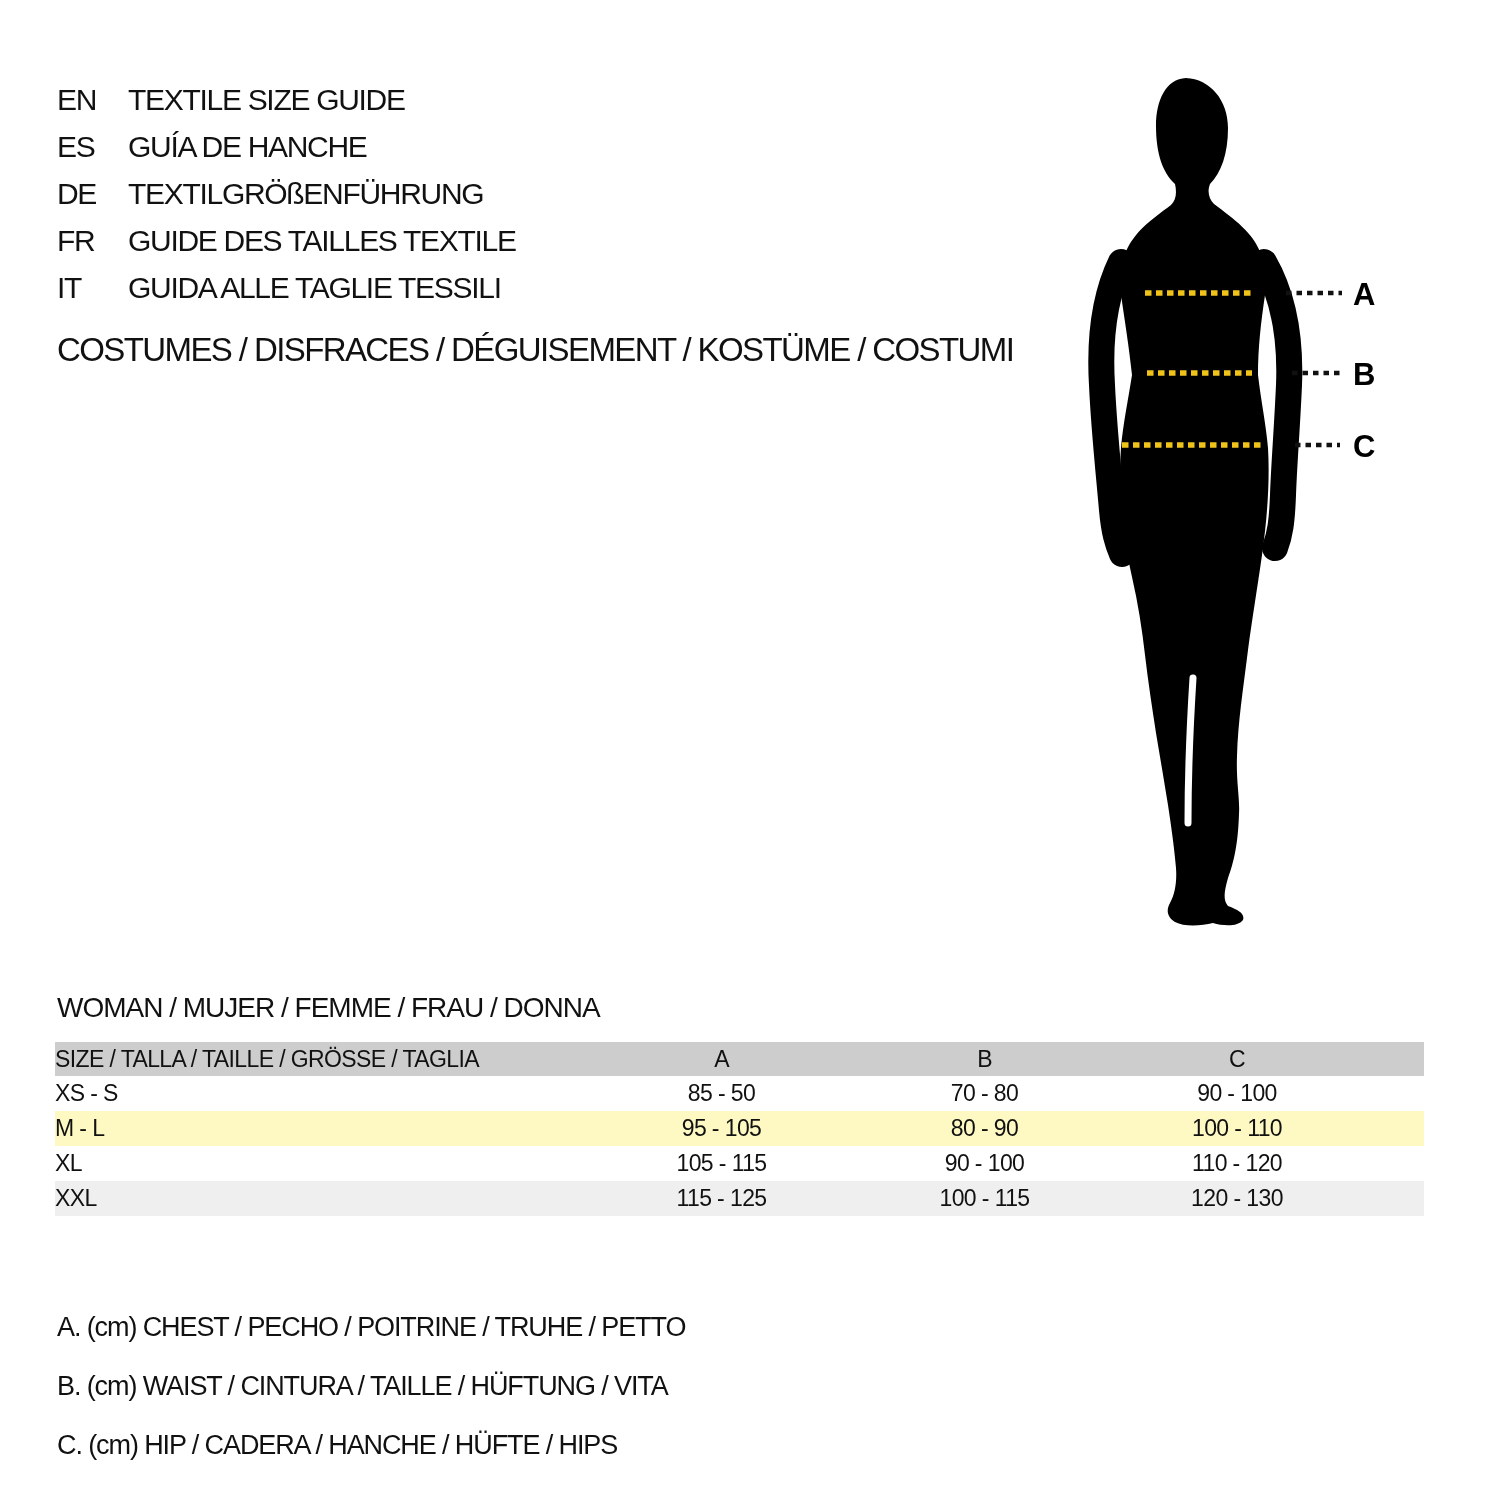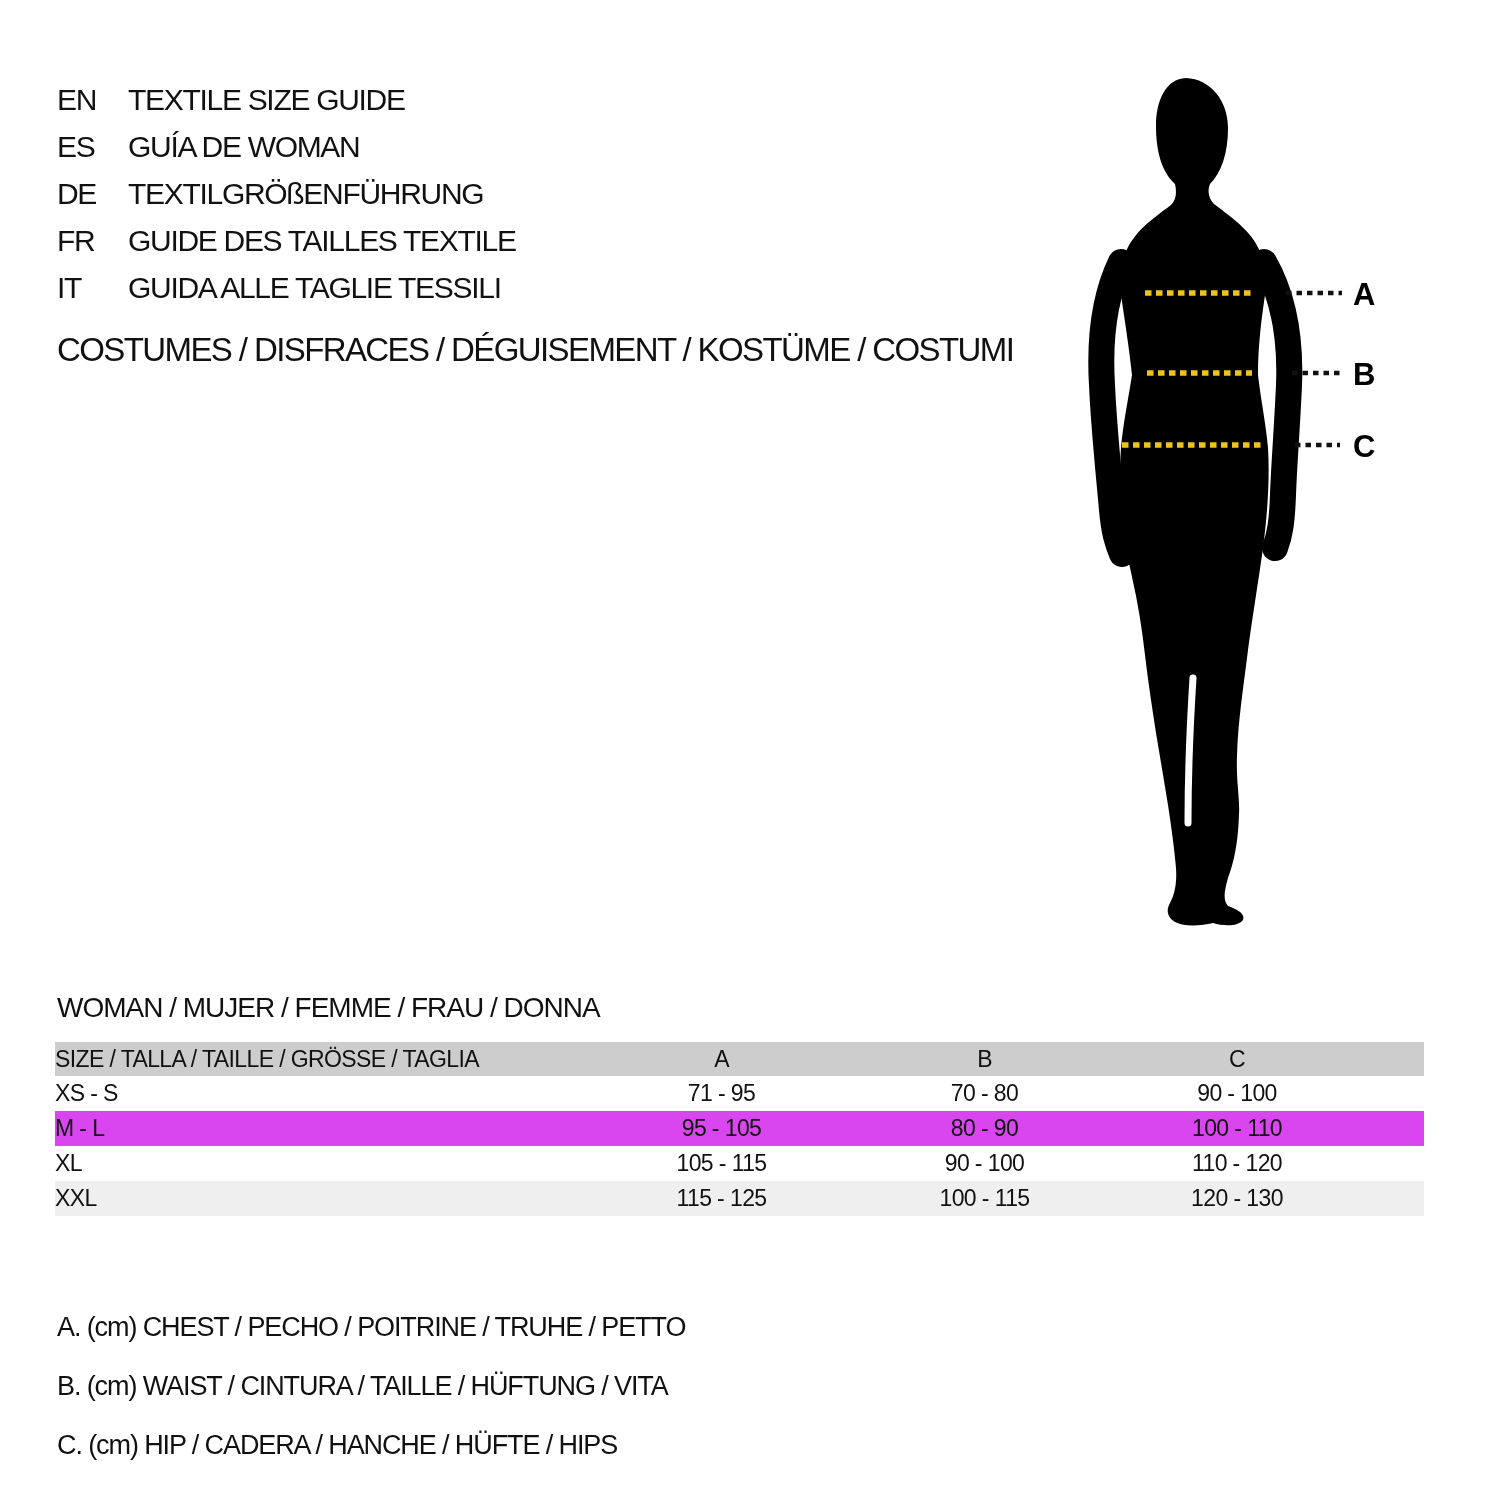--- a/index.html
+++ b/index.html
@@ -58,21 +58,21 @@
 
 <div class="canvas">
 
   <div class="lang-list">
     <div class="lang-row">
       <span>EN</span>
       <span>TEXTILE SIZE GUIDE</span>
     </div>
     <div class="lang-row">
       <span>ES</span>
-      <span>GUÍA DE WOMAN</span>
+      <span>GUÍA DE HANCHE</span>
     </div>
     <div class="lang-row">
       <span>DE</span>
       <span>TEXTILGRÖßENFÜHRUNG</span>
     </div>
     <div class="lang-row">
       <span>FR</span>
       <span>GUIDE DES TAILLES TEXTILE</span>
     </div>
     <div class="lang-row">
@@ -153,26 +153,26 @@
         <th class="col-size">SIZE / TALLA / TAILLE / GRÖSSE / TAGLIA</th>
         <th class="col-val">A</th>
         <th class="col-val">B</th>
         <th class="col-val">C</th>
         <th></th>
       </tr>
     </thead>
     <tbody>
       <tr>
         <td class="col-size">XS - S</td>
-        <td class="col-val">71 - 95</td>
+        <td class="col-val">85 - 50</td>
         <td class="col-val">70 - 80</td>
         <td class="col-val">90 - 100</td>
         <td></td>
       </tr>
-      <tr style="background:#d946ef;">
+      <tr style="background:#fef9c3;">
         <td class="col-size">M - L</td>
         <td class="col-val">95 - 105</td>
         <td class="col-val">80 - 90</td>
         <td class="col-val">100 - 110</td>
         <td></td>
       </tr>
       <tr>
         <td class="col-size">XL</td>
         <td class="col-val">105 - 115</td>
         <td class="col-val">90 - 100</td>

